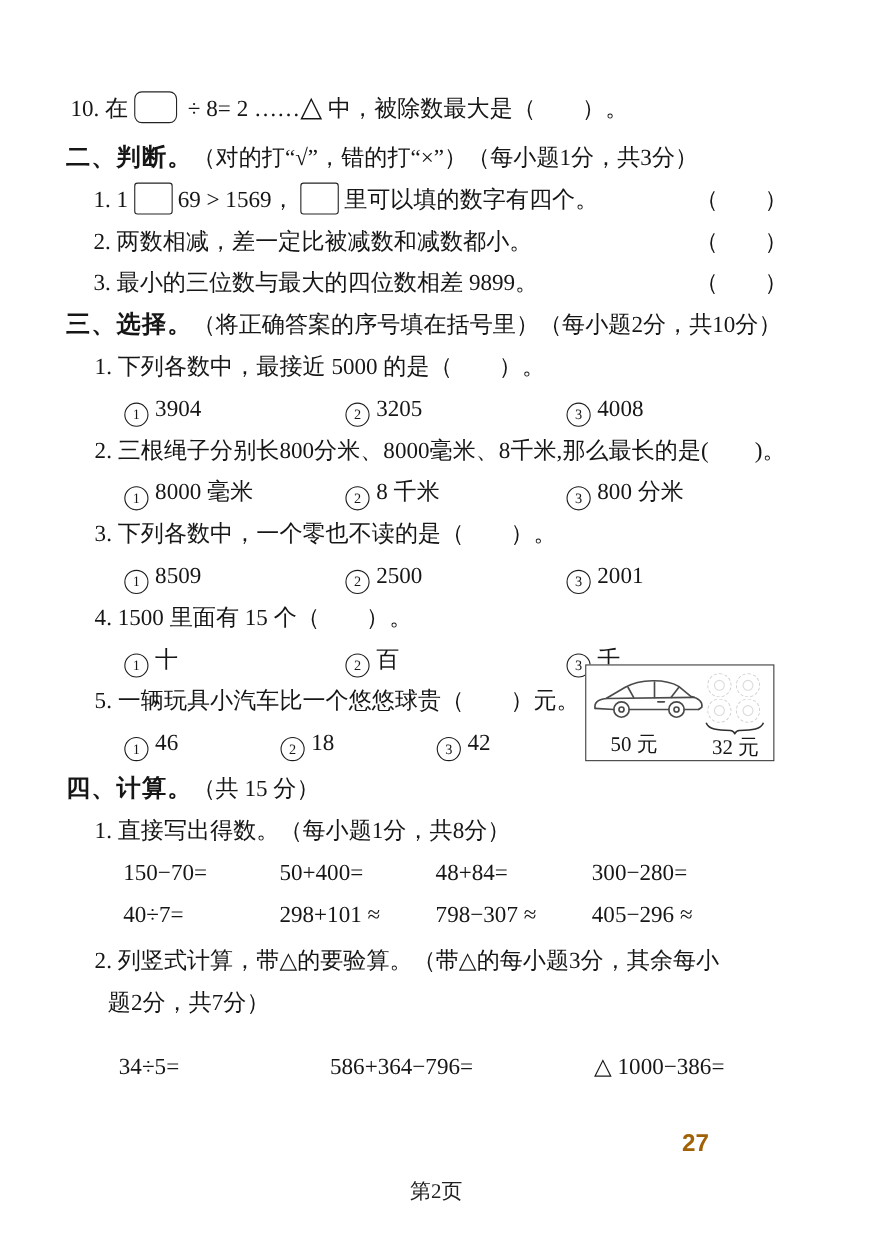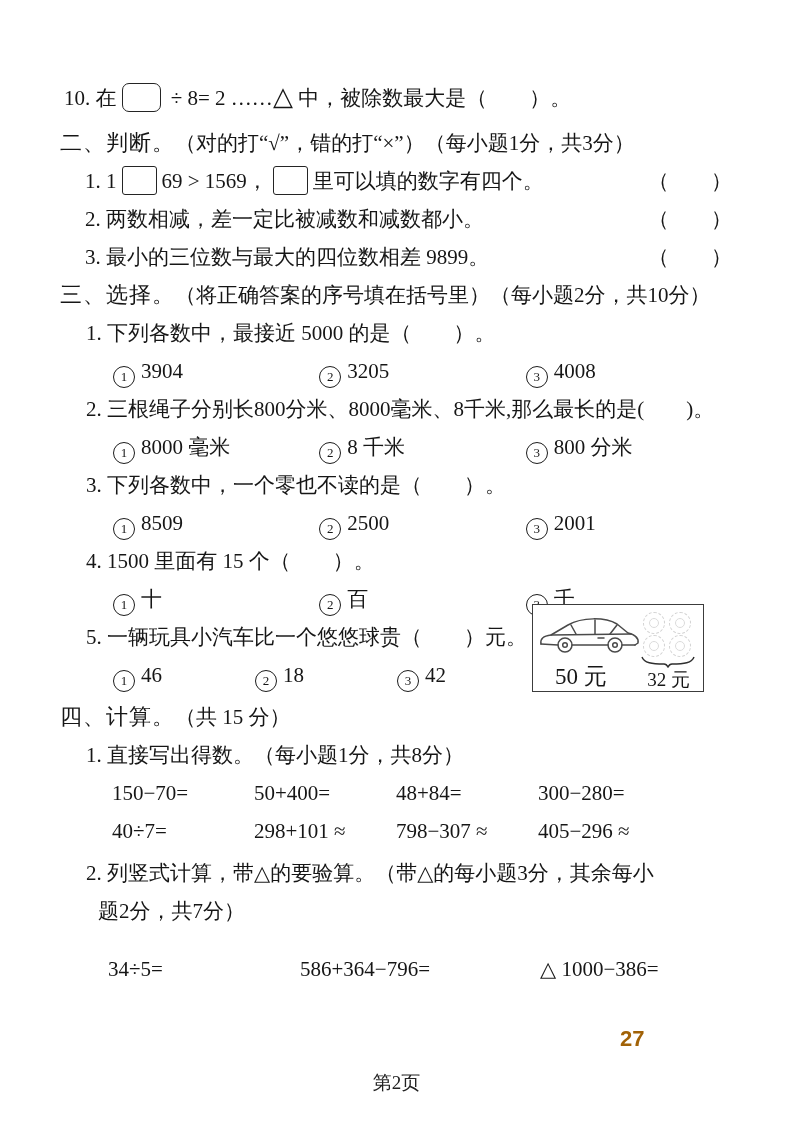--- a/index.html
+++ b/index.html
@@ -1,44 +1,44 @@
 <!DOCTYPE html>
 <html><head>
 <meta charset="utf-8">
 <style>
   html,body{margin:0;padding:0;background:#e8e8e8;}
   .page{position:relative;width:793px;height:1122px;background:#ffffff;overflow:hidden;
         color:#161616;font-family:"Liberation Serif","DejaVu Serif",serif;}
-  .content{position:absolute;inset:0;padding:78px 61px 0 60px;}
+  .content{position:absolute;inset:0;padding:78px 77px 0 60px;}
   .line{height:38px;line-height:38px;font-size:21px;white-space:nowrap;}
   .mt8{margin-top:8px}
   .mt4{margin-top:4px}
   .indent4{padding-left:4px}
   .indent26{padding-left:26px}
   .indent38{padding-left:38px}
-  .sec-title{font-weight:400;font-size:22px;font-family:"Liberation Sans","DejaVu Sans",sans-serif;letter-spacing:1px;}
+  .sec-title{font-weight:700;font-size:22px;font-family:"Liberation Sans","DejaVu Sans",sans-serif;letter-spacing:1px;}
   .jrow{display:flex;justify-content:space-between;padding-left:25px;}
   .optrow{display:flex;padding-left:53px;}
   .optrow .col{width:232px;}
   .optrow.tight .col{width:142px;}
   .circ{display:inline-flex;width:20px;height:20px;border:1.5px solid #1c1c1c;border-radius:50%;
         align-items:center;justify-content:center;font-size:13px;line-height:1;margin-right:6px;
         vertical-align:-3px;font-family:"Liberation Serif",serif;}
   .blankbox{display:inline-block;width:33px;height:27px;border:1.5px solid #242424;border-radius:3px;
         vertical-align:-7px;margin:0 5px;background:#fff;}
   .blankbox.rounded{width:37px;border-radius:7px;}
   .tri{font-size:26px;}
   .eqrow{display:flex;padding-left:52px;}
   .eqrow .col{width:142px;}
   .eqrow3{display:flex;padding-left:48px;margin-top:20px;}
   .eqrow3 .c1{width:192px}
   .eqrow3 .c2{width:240px}
   .figure{position:absolute;left:532px;top:604px;width:170px;height:86px;border:1.6px solid #3c3c3c;background:#fff;}
   .car{position:absolute;left:4px;top:6px;}
-  .price-car{position:absolute;left:22px;bottom:2px;font-size:23px;line-height:1.1;}
+  .price-car{position:absolute;left:22px;bottom:2px;font-size:19px;line-height:1.1;}
   .price-yoyo{position:absolute;right:13px;bottom:0px;font-size:19px;line-height:1.1;}
   .yoyos{position:absolute;right:10px;top:7px;display:grid;grid-template-columns:repeat(2,24px);
         grid-auto-rows:22px;gap:1px 2px;opacity:.5;}
   .yoyo{width:20px;height:20px;border:1.5px dashed #a7a7a7;border-radius:50%;position:relative;}
   .yoyo::after{content:"";position:absolute;inset:5px;border:1px solid #b7b7b7;border-radius:50%;}
   .brace{position:absolute;right:7px;top:51px;}
   .corner{position:absolute;left:620px;top:1026px;font-family:"Liberation Sans","DejaVu Sans",sans-serif;
         font-weight:700;font-size:22px;color:#a16207;}
   .footer{position:absolute;left:0;width:100%;top:1070px;text-align:center;font-size:19px;color:#222;}
 </style>

